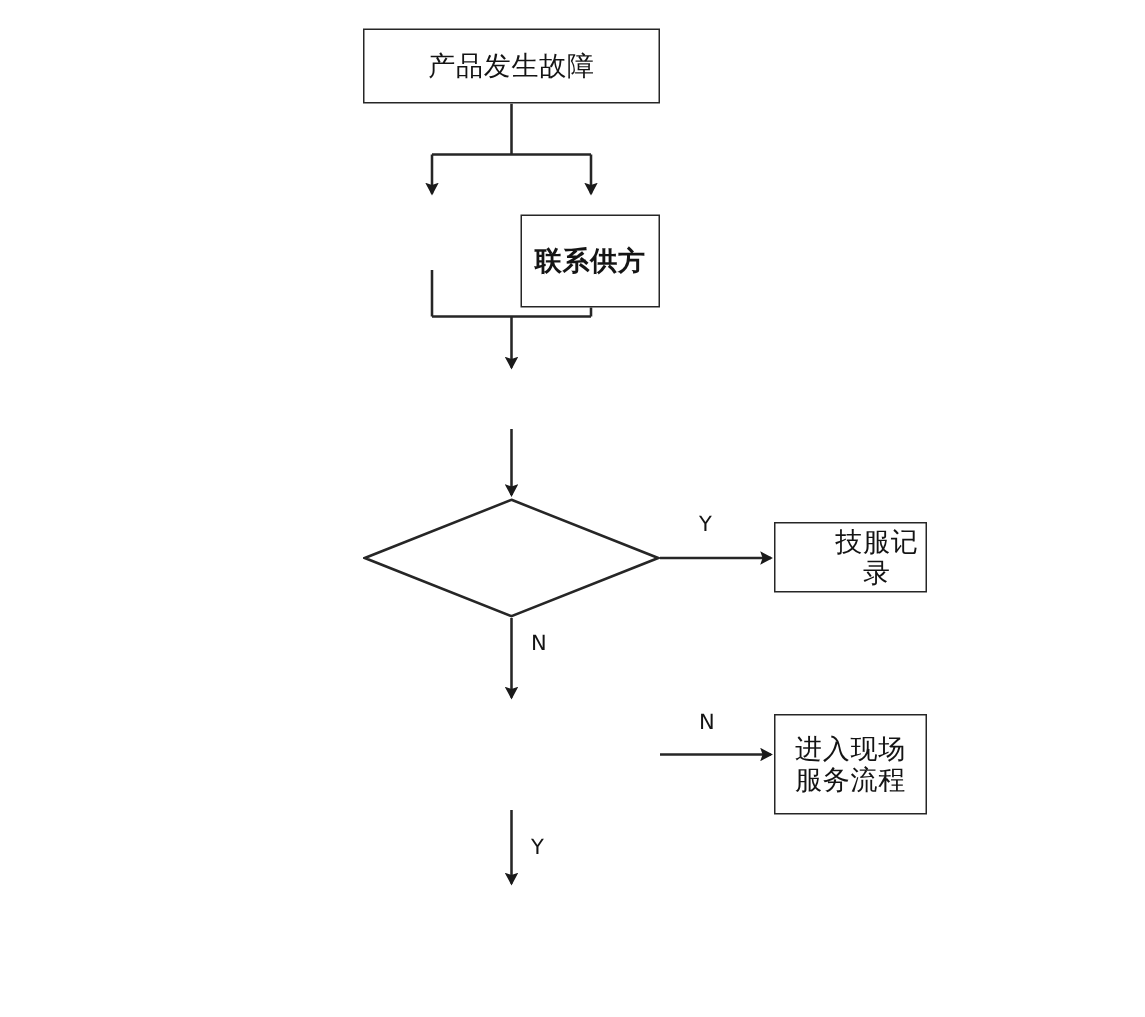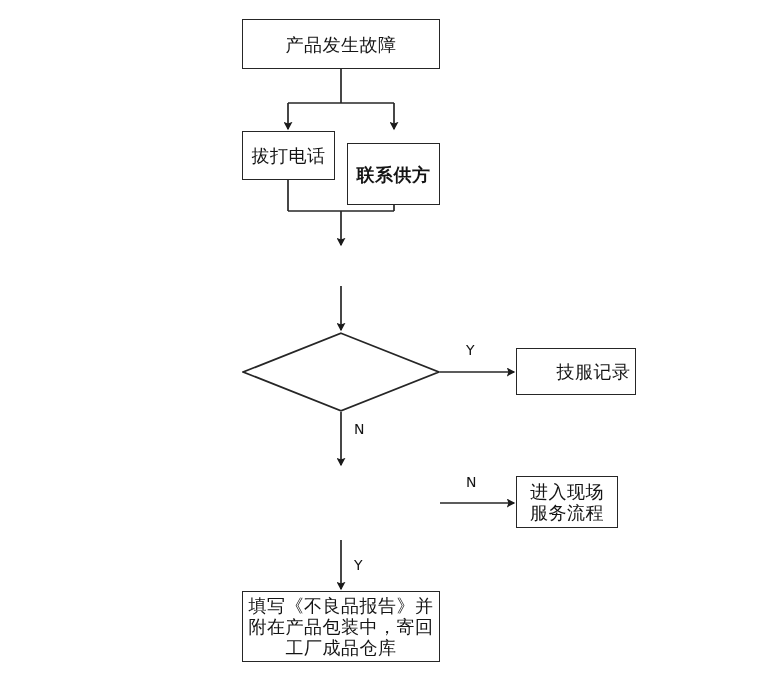--- a/index.html
+++ b/index.html
@@ -110,50 +110,42 @@
       <path d="M 440 503 L 514 503" marker-end="url(#arrowhead)"></path>
 
       <path d="M 341 540 L 341 589" marker-end="url(#arrowhead)"></path>
     </g>
   </svg>
 
   <div class="node process" style="left:242px; top:19px; width:198px; height:50px;">
     <span class="node-text">产品发生故障</span>
   </div>
 
-  <div class="node process" style="left:242px; top:131px; width:93px; height:49px;">
-    <span class="node-text">拔打电话</span>
-  </div>
 
   <div class="node process" style="left:347px; top:143px; width:93px; height:62px;font-weight:bold;">
     <span class="node-text">联系供方</span>
   </div>
 
 
   <div class="node decision" style="left:242px; top:332px; width:198px; height:80px;">
     <svg class="diamond-shape" viewBox="0 0 198 80" preserveAspectRatio="none" xmlns="http://www.w3.org/2000/svg">
       <polygon points="99,1.2 196.8,40 99,78.8 1.2,40" fill="#ffffff" stroke="#262626" stroke-width="1.7" vector-effect="non-scaling-stroke"></polygon>
     </svg>
   </div>
 
-  <div class="node process" style="left:516px; top:348px; width:120px; height:47px;padding-left:35px;">
+  <div class="node process" style="left:516px; top:348px; width:102px; height:47px;padding-left:35px;">
     <span class="node-text">技服记录</span>
   </div>
 
 
-  <div class="node process" style="left:516px; top:476px; width:102px; height:52px;">
+  <div class="node process" style="left:516px; top:476px; width:102px; height:67px;">
     <span class="node-text">进入现场
 服务流程</span>
   </div>
 
-  <div class="node process" style="left:242px; top:591px; width:198px; height:71px;">
-    <span class="node-text">填写《不良品报告》并
-附在产品包装中，寄回
-工厂成品仓库</span>
-  </div>
 
   <span class="edge-label" style="left:466px; top:342px;">Y</span>
 
   <span class="edge-label" style="left:354px; top:421px;">N</span>
 
   <span class="edge-label" style="left:466px; top:474px;">N</span>
 
   <span class="edge-label" style="left:354px; top:557px;">Y</span>
 
 </div>

